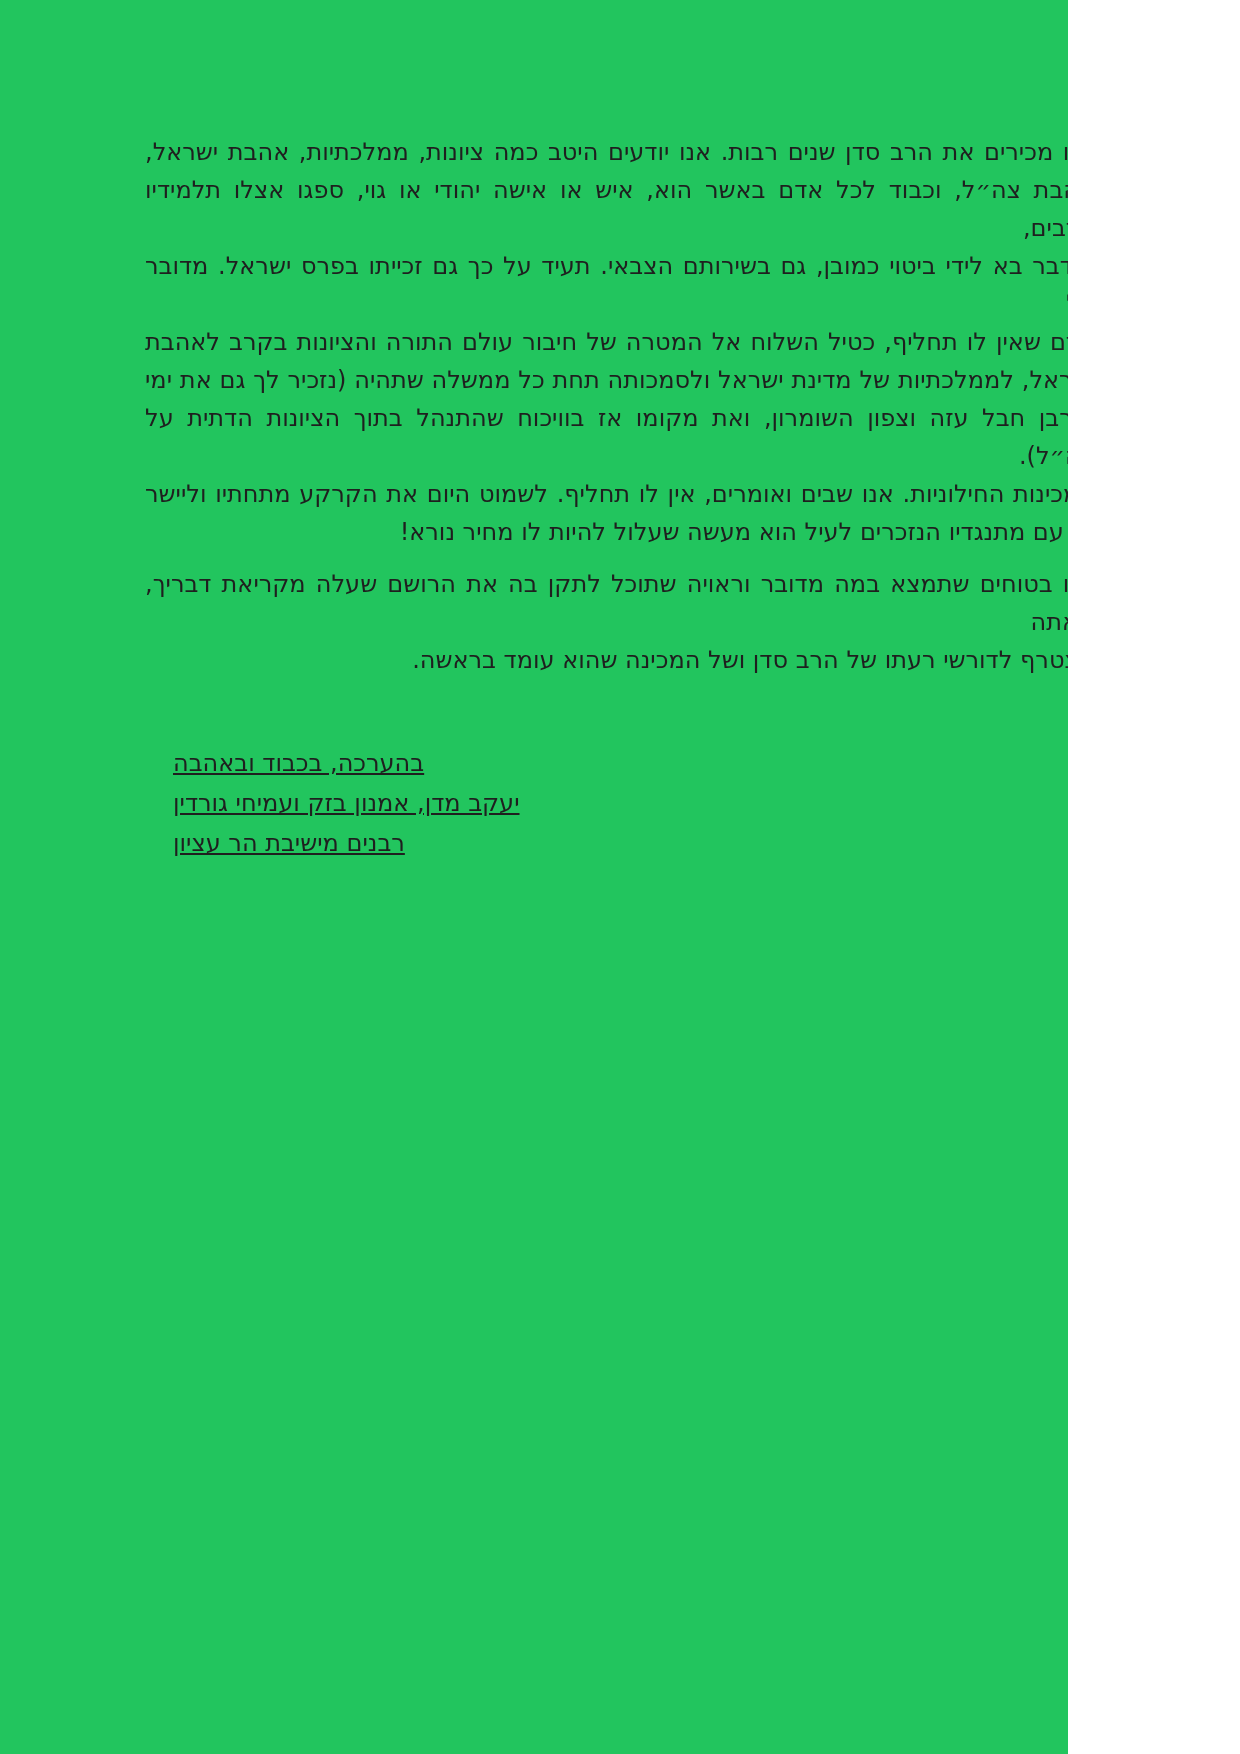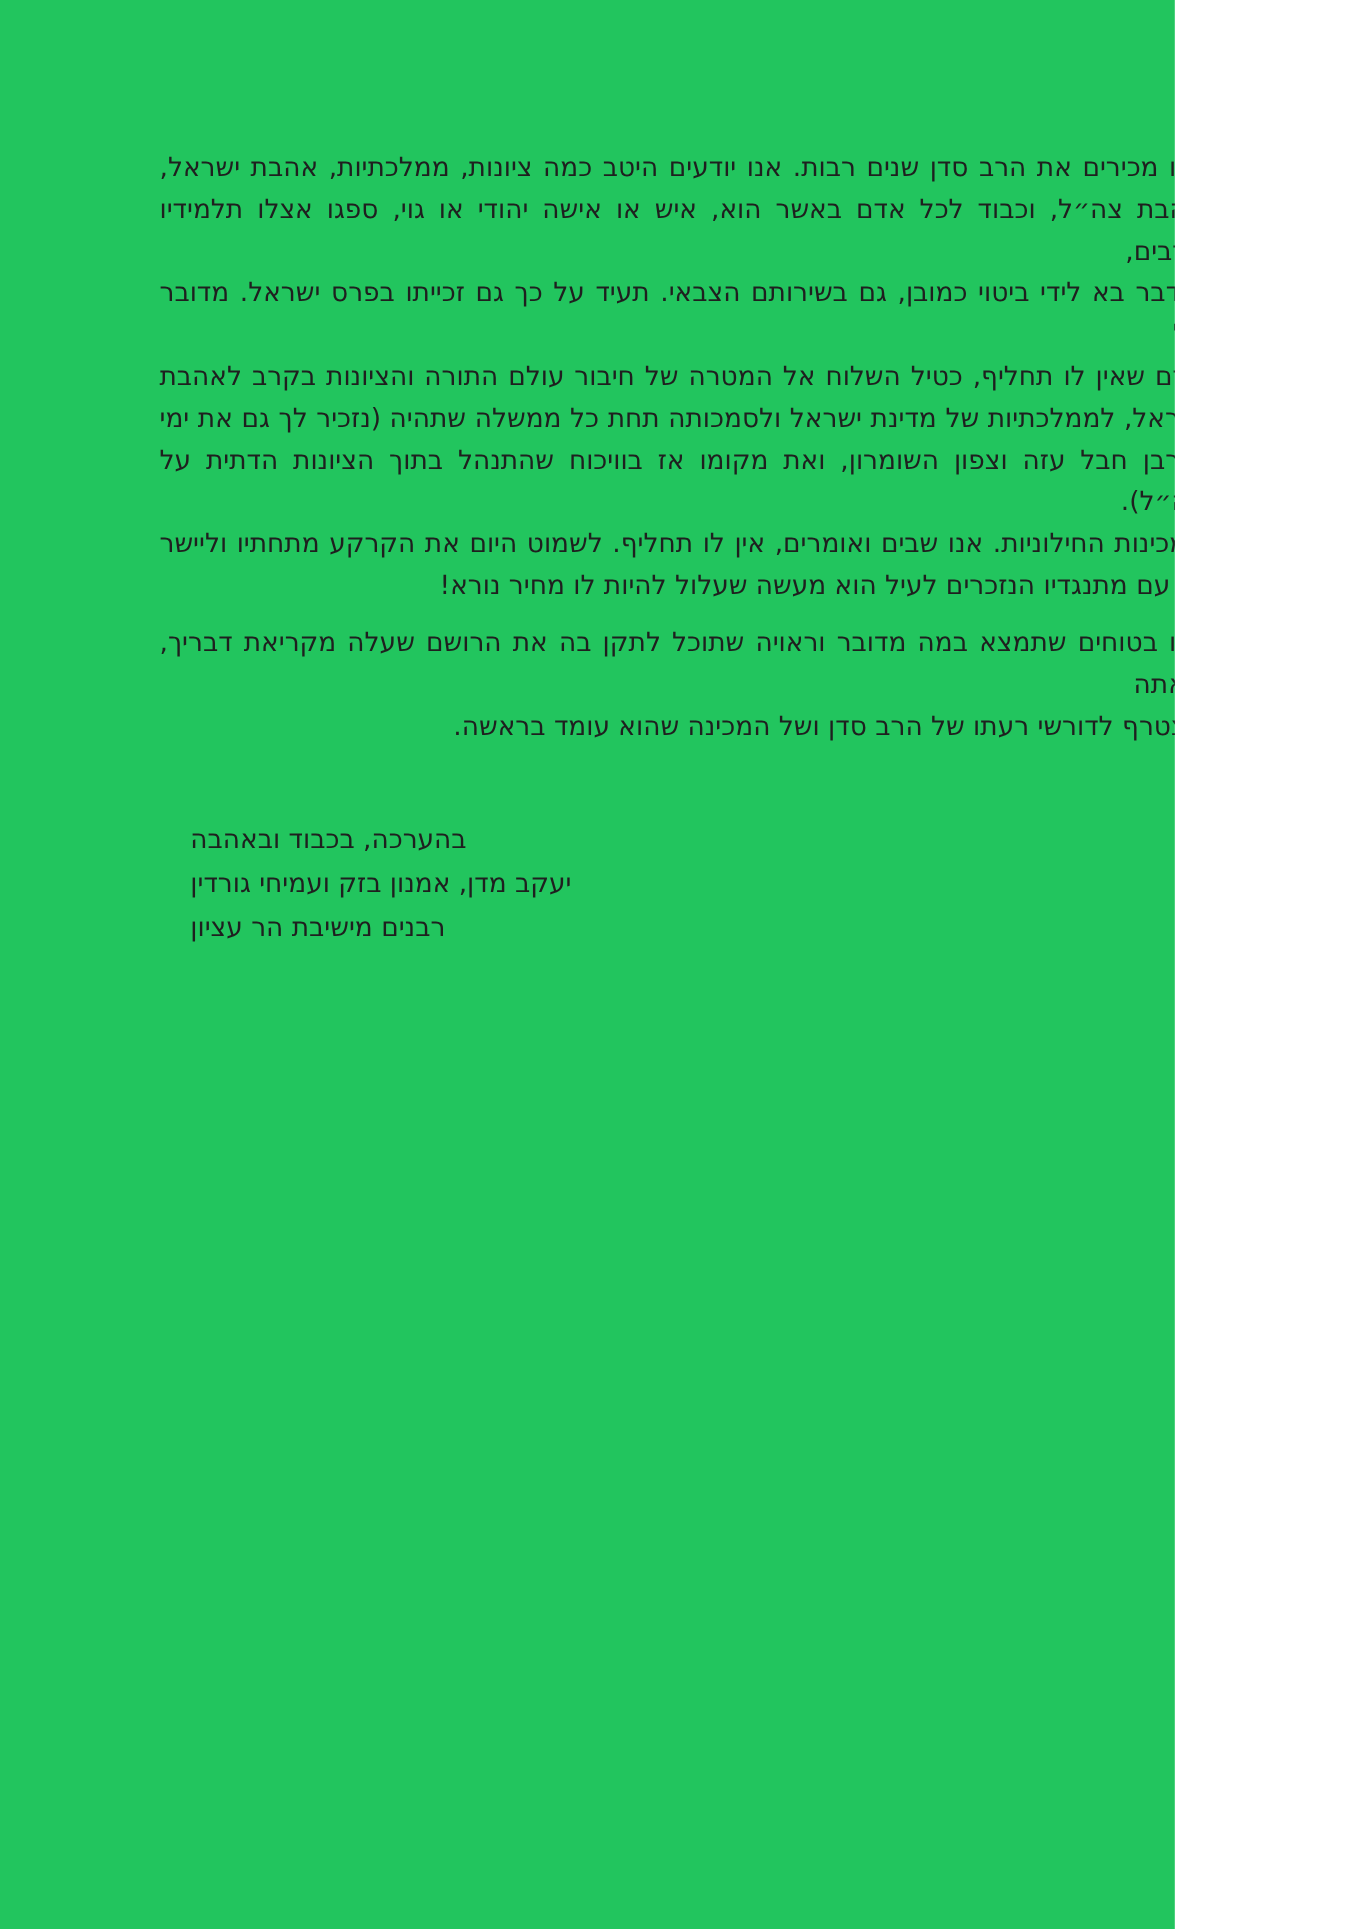--- a/index.html
+++ b/index.html
@@ -35,20 +35,21 @@
   }
   .line.last {
     text-align: center;
     text-align-last: right;
   }
   .signature {
     margin-top: 64px;
     direction: rtl;
     text-align: left;
     padding-left: 28px;
+    text-decoration: underline;
   }
   .sig-line {
     font-size: 24px;
     line-height: 40px;
   }
 </style>
 </head>
 <body>
 
 <div class="page">

